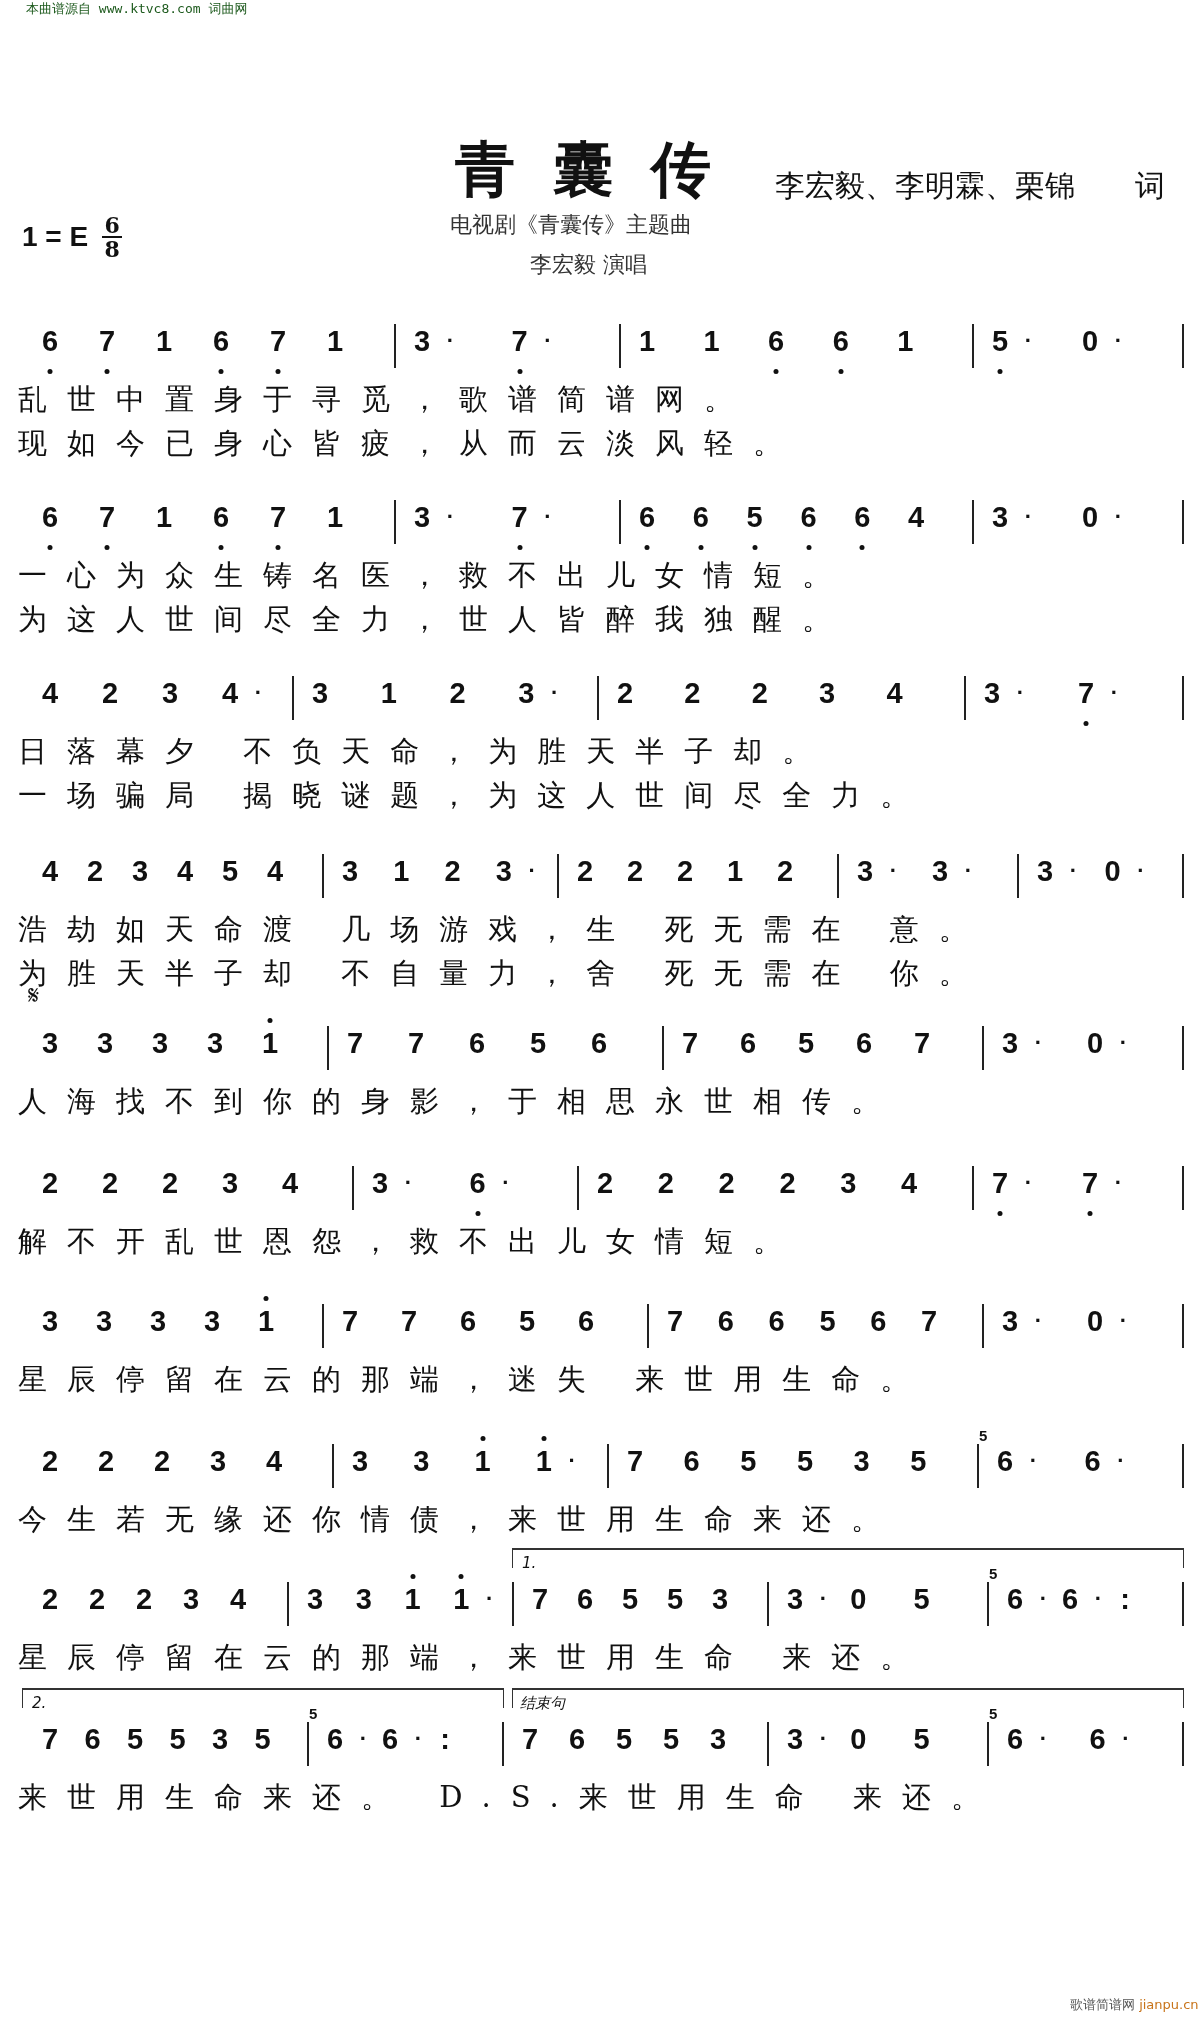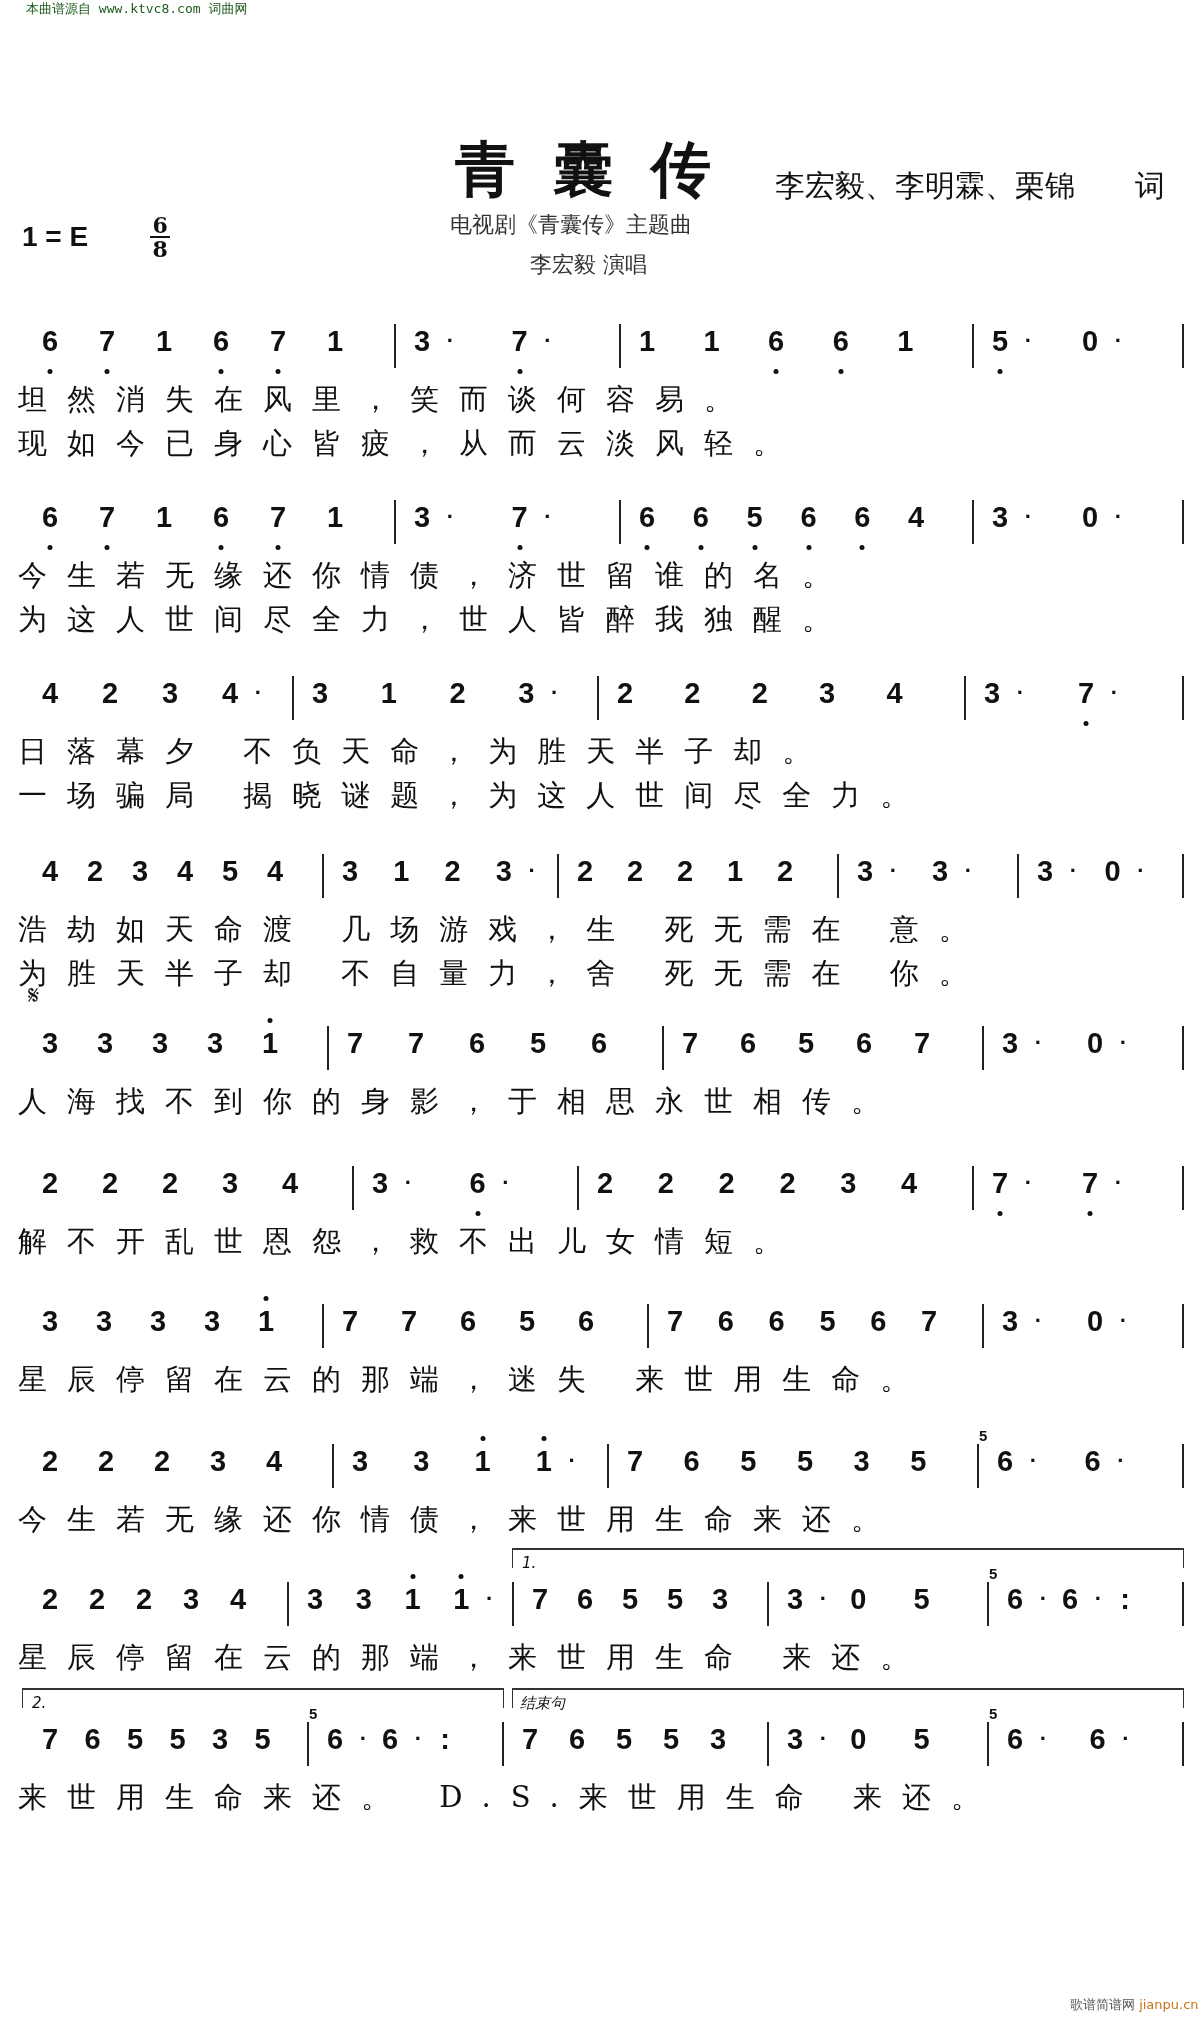--- a/index.html
+++ b/index.html
@@ -3,21 +3,21 @@
 <meta charset="utf-8">
 <style>
   html,body{margin:0;padding:0;background:#fff;}
   body{width:1200px;height:2025px;position:relative;overflow:hidden;font-family:"DejaVu Sans","Liberation Sans",sans-serif;color:#111;}
   .src-banner{position:absolute;left:26px;top:0px;font-size:13px;color:#1d5a1d;font-family:"DejaVu Sans Mono",monospace;}
   .title{position:absolute;left:455px;top:130px;font-size:60px;font-weight:bold;letter-spacing:38px;font-family:"DejaVu Serif",serif;}
   .subtitle{position:absolute;left:450px;top:210px;font-size:22px;color:#333;font-family:"DejaVu Serif",serif;}
   .singer{position:absolute;left:530px;top:250px;font-size:22px;color:#333;font-family:"DejaVu Serif",serif;}
   .credits{position:absolute;left:775px;top:168px;font-size:30px;line-height:40px;font-family:Liberation Mono, monospace;}
   .credits div{display:flex;justify-content:space-between;width:390px;}
-  .key{position:absolute;left:22px;top:215px;font-size:28px;font-weight:bold;font-family:"Liberation Sans",sans-serif;display:flex;align-items:center;gap:48px;}
+  .key{position:absolute;left:22px;top:215px;font-size:28px;font-weight:bold;font-family:"Liberation Sans",sans-serif;display:flex;align-items:center;}
   .key .frac{display:inline-flex;flex-direction:column;align-items:center;margin-left:14px;font-size:22px;line-height:20px;font-family:"DejaVu Serif",serif;}
   .key .frac span.bar{width:20px;border-top:2px solid #111;margin:1px 0;}
   .row{position:absolute;left:22px;width:1160px;}
   .barline{width:2px;background:#222;height:44px;margin-top:6px;}
   .note{position:relative;display:inline-block;text-align:center;font-size:29px;font-weight:bold;font-family:"Liberation Sans",sans-serif;height:60px;line-height:46px;}
   .note .aug{font-size:22px;position:absolute;right:-2px;top:0;}
   .note .dotb{position:absolute;left:50%;bottom:4px;width:5px;height:5px;border-radius:50%;background:#111;transform:translateX(-50%);}
   .note .dota{position:absolute;left:50%;top:-2px;width:5px;height:5px;border-radius:50%;background:#111;transform:translateX(-50%);}
   .note .grace{position:absolute;left:-12px;top:-10px;font-size:15px;line-height:15px;}
   .volta{position:absolute;border-top:2px solid #333;border-left:1.5px solid #333;height:18px;}
@@ -66,21 +66,21 @@
       <span class="barline" style="position: absolute; left: 597px;"></span>
       <span class="note" style="position: absolute; left: 611px; width: 28px;">1</span>
       <span class="note" style="position: absolute; left: 675.6px; width: 28px;">1</span>
       <span class="note" style="position: absolute; left: 740.2px; width: 28px;">6<span class="dotb"></span></span>
       <span class="note" style="position: absolute; left: 804.8px; width: 28px;">6<span class="dotb"></span></span>
       <span class="note" style="position: absolute; left: 869.4px; width: 28px;">1</span>
       <span class="barline" style="position: absolute; left: 950px;"></span>
       <span class="note" style="position: absolute; left: 964px; width: 28px;">5<span class="aug" style="right: -18px;">·</span><span class="dotb"></span></span>
       <span class="note" style="position: absolute; left: 1054px; width: 28px;">0<span class="aug" style="right: -18px;">·</span></span>
       <span class="barline" style="position: absolute; left: 1160px;"></span>
-      <div style="position: absolute; top: 62px; left: -4px; font-size: 29px; font-family: &quot;DejaVu Serif&quot;, serif; letter-spacing: 20px; white-space: pre;">坦然消失在风里，笑而谈何容易。</div>
+      <div style="position: absolute; top: 62px; left: -4px; font-size: 29px; font-family: &quot;DejaVu Serif&quot;, serif; letter-spacing: 20px; white-space: pre;">乱世中置身于寻觅，歌谱简谱网。</div>
       <div style="position: absolute; top: 106px; left: -4px; font-size: 29px; font-family: &quot;DejaVu Serif&quot;, serif; letter-spacing: 20px; white-space: pre;">现如今已身心皆疲，从而云淡风轻。</div>
     </div>
     <div class="row" style="top: 494px;">
       <span class="note" style="position: absolute; left: 14px; width: 28px;">6<span class="dotb"></span></span>
       <span class="note" style="position: absolute; left: 71px; width: 28px;">7<span class="dotb"></span></span>
       <span class="note" style="position: absolute; left: 128px; width: 28px;">1</span>
       <span class="note" style="position: absolute; left: 185px; width: 28px;">6<span class="dotb"></span></span>
       <span class="note" style="position: absolute; left: 242px; width: 28px;">7<span class="dotb"></span></span>
       <span class="note" style="position: absolute; left: 299px; width: 28px;">1</span>
       <span class="barline" style="position: absolute; left: 372px;"></span>
@@ -90,21 +90,21 @@
       <span class="note" style="position: absolute; left: 611px; width: 28px;">6<span class="dotb"></span></span>
       <span class="note" style="position: absolute; left: 664.833px; width: 28px;">6<span class="dotb"></span></span>
       <span class="note" style="position: absolute; left: 718.667px; width: 28px;">5<span class="dotb"></span></span>
       <span class="note" style="position: absolute; left: 772.5px; width: 28px;">6<span class="dotb"></span></span>
       <span class="note" style="position: absolute; left: 826.333px; width: 28px;">6<span class="dotb"></span></span>
       <span class="note" style="position: absolute; left: 880.167px; width: 28px;">4</span>
       <span class="barline" style="position: absolute; left: 950px;"></span>
       <span class="note" style="position: absolute; left: 964px; width: 28px;">3<span class="aug" style="right: -18px;">·</span></span>
       <span class="note" style="position: absolute; left: 1054px; width: 28px;">0<span class="aug" style="right: -18px;">·</span></span>
       <span class="barline" style="position: absolute; left: 1160px;"></span>
-      <div style="position: absolute; top: 62px; left: -4px; font-size: 29px; font-family: &quot;DejaVu Serif&quot;, serif; letter-spacing: 20px; white-space: pre;">今生若无缘还你情债，济世留谁的名。</div>
+      <div style="position: absolute; top: 62px; left: -4px; font-size: 29px; font-family: &quot;DejaVu Serif&quot;, serif; letter-spacing: 20px; white-space: pre;">一心为众生铸名医，救不出儿女情短。</div>
       <div style="position: absolute; top: 106px; left: -4px; font-size: 29px; font-family: &quot;DejaVu Serif&quot;, serif; letter-spacing: 20px; white-space: pre;">为这人世间尽全力，世人皆醉我独醒。</div>
     </div>
     <div class="row" style="top: 670px;">
       <span class="note" style="position: absolute; left: 14px; width: 28px;">4</span>
       <span class="note" style="position: absolute; left: 74px; width: 28px;">2</span>
       <span class="note" style="position: absolute; left: 134px; width: 28px;">3</span>
       <span class="note" style="position: absolute; left: 194px; width: 28px;">4<span class="aug" style="right: -18px;">·</span></span>
       <span class="barline" style="position: absolute; left: 270px;"></span>
       <span class="note" style="position: absolute; left: 284px; width: 28px;">3</span>
       <span class="note" style="position: absolute; left: 352.75px; width: 28px;">1</span>

